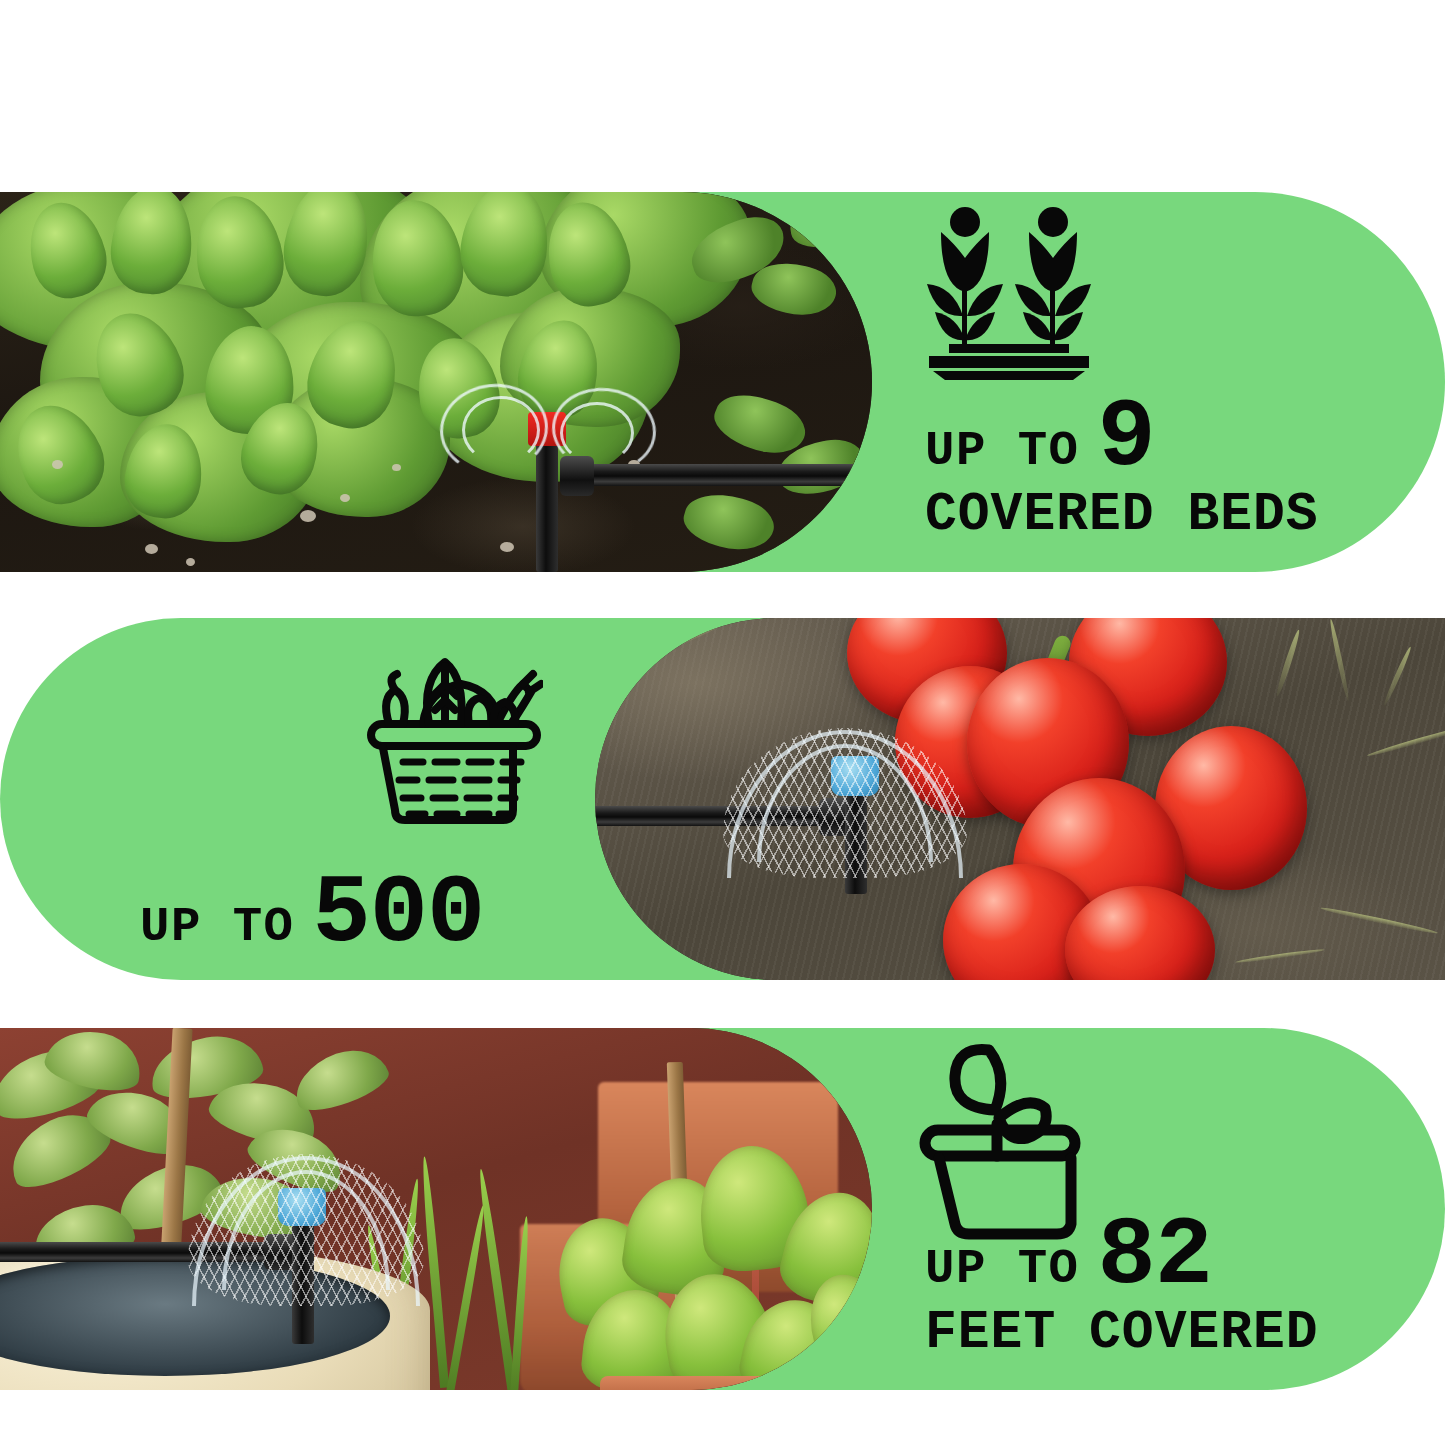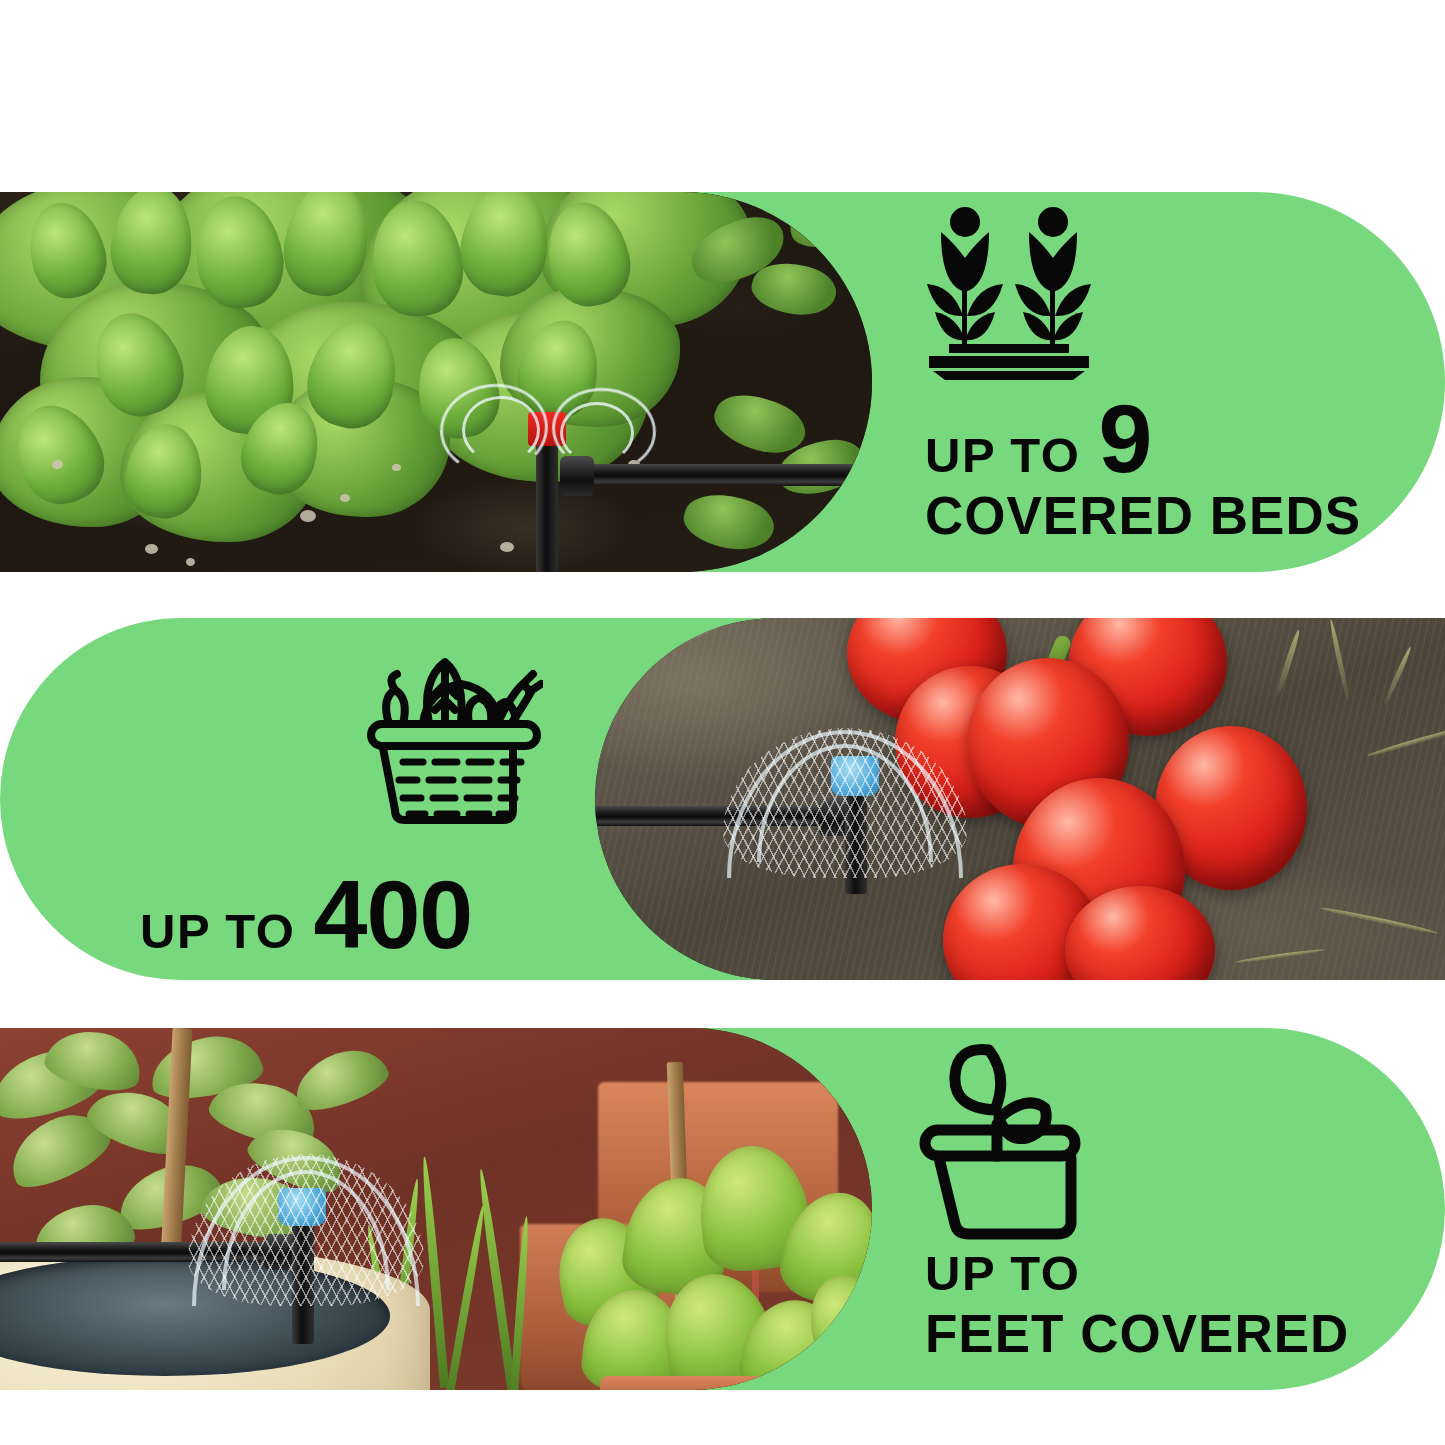--- a/index.html
+++ b/index.html
@@ -66,21 +66,21 @@
     background: #2a2118;
   }
   .photo-1 { left: 0;   width: 872px; border-radius: 0 200px 200px 0; }
   .photo-2 { left: 595px; width: 850px; border-radius: 200px 0 0 200px; }
   .photo-3 { left: 0;   width: 872px; border-radius: 0 200px 200px 0; }
 
   
   .callout {
     position: absolute;
     color: #080808;
-    font-family: Liberation Sans, sans-serif;
+    font-family: Liberation Mono, monospace;
     text-align: right;
   }
   .callout.right-side { left: 925px; bottom: 28px; }
   .callout.left-side  { left: 140px; bottom: 24px; }
 
   .line-upper {
     display: flex;
     align-items: baseline;
     gap: 18px;
   }
@@ -437,21 +437,21 @@
           <path d="M34 140 H52 M64 140 H88 M100 140 H124 M136 140 H152"></path>
           <path d="M38 158 H56 M68 158 H90 H90 M102 158 H124 M136 158 H150"></path>
           <path d="M44 174 H60 M72 174 H92 M104 174 H124 M134 174 H146"></path>
         </g>
       </svg>
     </div>
 
     <div class="callout left-side">
       <div class="line-upper">
         <span class="up-to">UP TO</span>
-        <span class="big-number">400</span>
+        <span class="big-number">500</span>
       </div>
     </div>
   </div>
 
   <div class="row row-3">
 
     <div class="pill pill-right"></div>
 
     <div class="photo photo-3">
       <div class="wall-brown"></div>
@@ -520,18 +520,19 @@
           <rect x="10" y="86" width="150" height="26" rx="13"></rect>
 
           <path d="M24 114 L40 180 q2 10 14 10 h88 q12 0 14 -10 L156 114"></path>
         </g>
       </svg>
     </div>
 
     <div class="callout right-side">
       <div class="line-upper">
         <span class="up-to">UP TO</span>
+        <span class="big-number">82</span>
       </div>
       <div class="line-lower">FEET COVERED</div>
     </div>
   </div>
 
 </div>
 
 </body></html>

